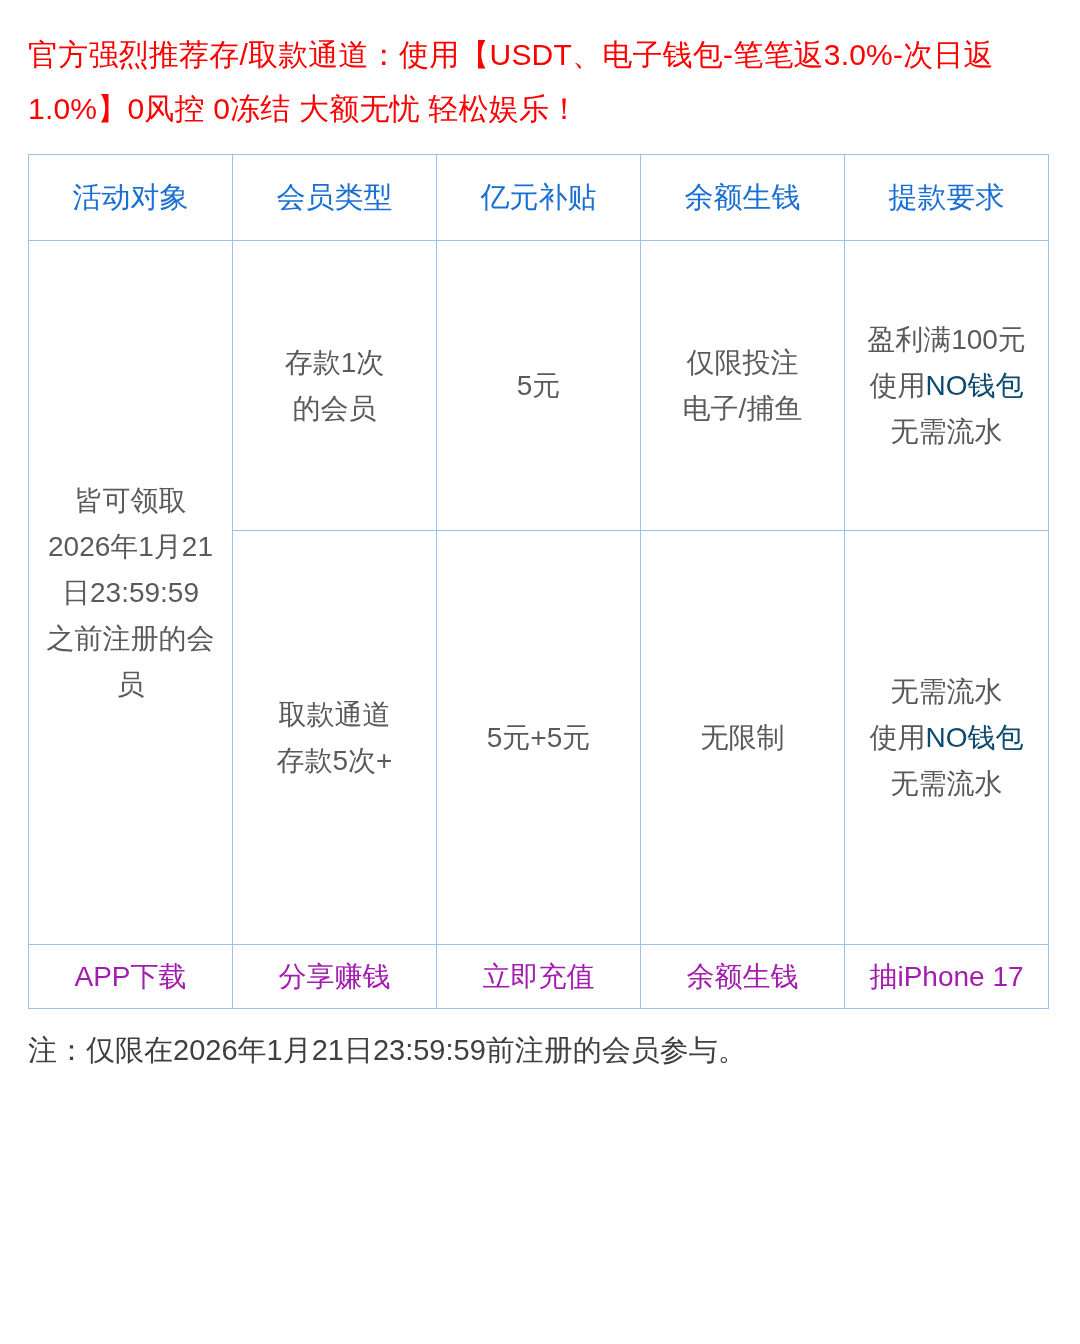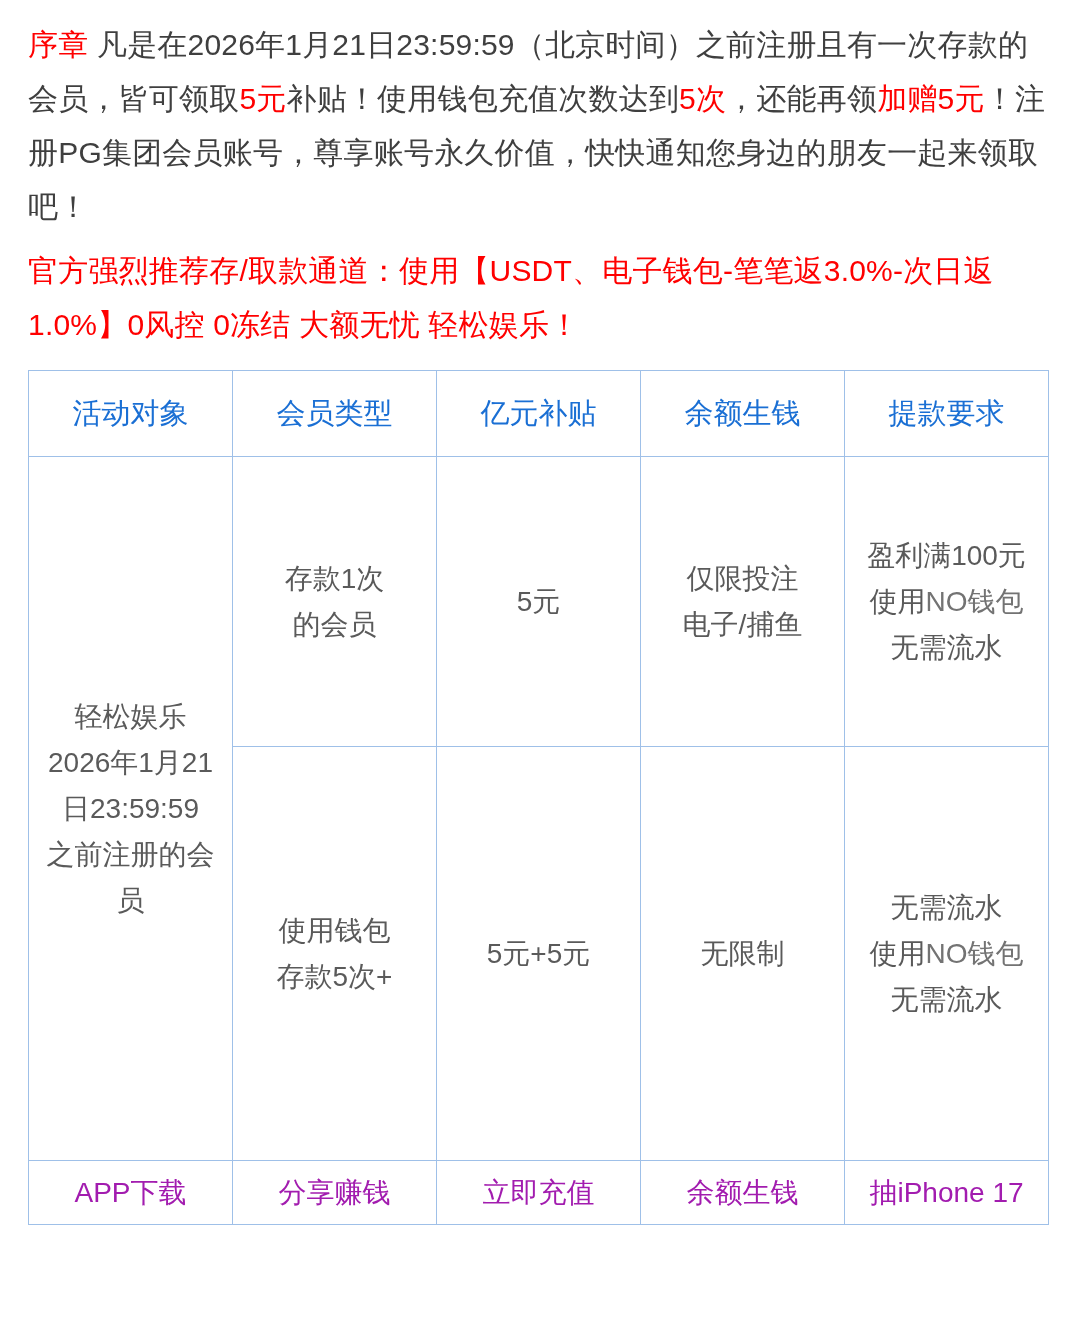--- a/index.html
+++ b/index.html
@@ -90,32 +90,29 @@
     font-size: 28px;
     height: 64px;
   }
   .note {
     font-size: 29px;
     line-height: 50px;
     color: #3f3f3f;
     margin: 10px 0 0 0;
   }
   .strong-red {
-    color: #737373;
+    color: #0c4a6e;
   }
   .cellline { display: block; }
 </style>
 </head>
 <body>
 
 <div class="page">
 
-  <p class="para">
-    <span class="red">序章</span><span> 凡是在2026年1月21日23:59:59（北京时间）之前注册且有一次存款的会员，皆可领取</span><span class="red">5元</span><span>补贴！使用钱包充值次数达到</span><span class="red">5次</span><span>，还能再领</span><span class="red">加赠5元</span><span>！注册PG集团会员账号，尊享账号永久价值，快快通知您身边的朋友一起来领取吧！</span>
-  </p>
 
   <p class="para-promo">官方强烈推荐存/取款通道：使用【USDT、电子钱包-笔笔返3.0%-次日返1.0%】0风控 0冻结 大额无忧 轻松娱乐！</p>
 
   <table class="deal">
     <colgroup>
       <col class="col1">
         <col class="col2">
         <col class="col3">
         <col class="col4">
         <col class="col5">
@@ -123,21 +120,21 @@
     <tbody>
         <tr class="hdr">
       <td>活动对象</td>
       <td>会员类型</td>
       <td>亿元补贴</td>
       <td>余额生钱</td>
       <td>提款要求</td>
     </tr>
     <tr class="row-a">
       <td class="body-cell" rowspan="2">
-        <span class="cellline">轻松娱乐</span>
+        <span class="cellline">皆可领取</span>
         <span class="cellline">2026年1月21</span>
         <span class="cellline">日23:59:59</span>
         <span class="cellline">之前注册的会</span>
         <span class="cellline">员</span>
       </td>
       <td class="body-cell">
         <span class="cellline">存款1次</span>
         <span class="cellline">的会员</span>
       </td>
       <td class="body-cell">5元</td>
@@ -146,35 +143,36 @@
         <span class="cellline">电子/捕鱼</span>
       </td>
       <td class="body-cell">
         <span class="cellline">盈利满100元</span>
         <span class="cellline"><span>使用</span><span class="strong-red">NO钱包</span></span>
         <span class="cellline">无需流水</span>
       </td>
     </tr>
     <tr class="row-b">
       <td class="body-cell">
-        <span class="cellline">使用钱包</span>
+        <span class="cellline">取款通道</span>
         <span class="cellline">存款5次+</span>
       </td>
       <td class="body-cell">5元+5元</td>
       <td class="body-cell">无限制</td>
       <td class="body-cell">
         <span class="cellline">无需流水</span>
         <span class="cellline"><span>使用</span><span class="strong-red">NO钱包</span></span>
         <span class="cellline">无需流水</span>
       </td>
     </tr>
     <tr>
       <td class="footer-cell">APP下载</td>
       <td class="footer-cell">分享赚钱</td>
       <td class="footer-cell">立即充值</td>
       <td class="footer-cell">余额生钱</td>
       <td class="footer-cell">抽iPhone 17</td>
     </tr>
   </tbody>
     </table>
 
+  <p class="note">注：仅限在2026年1月21日23:59:59前注册的会员参与。</p>
 
 </div>
 
 </body></html>

